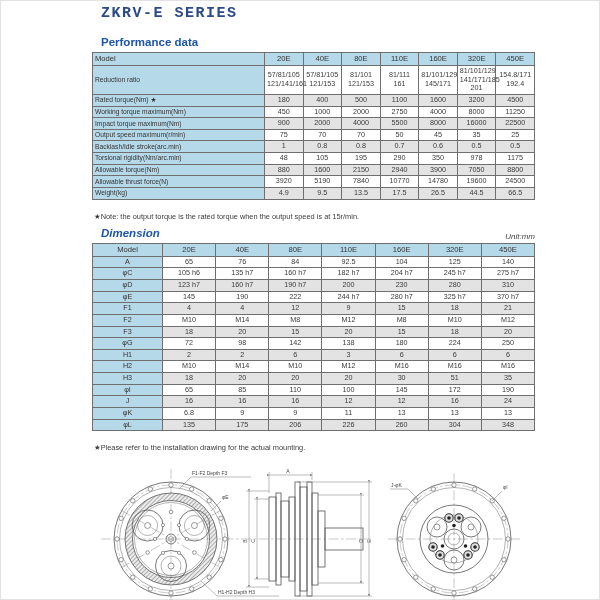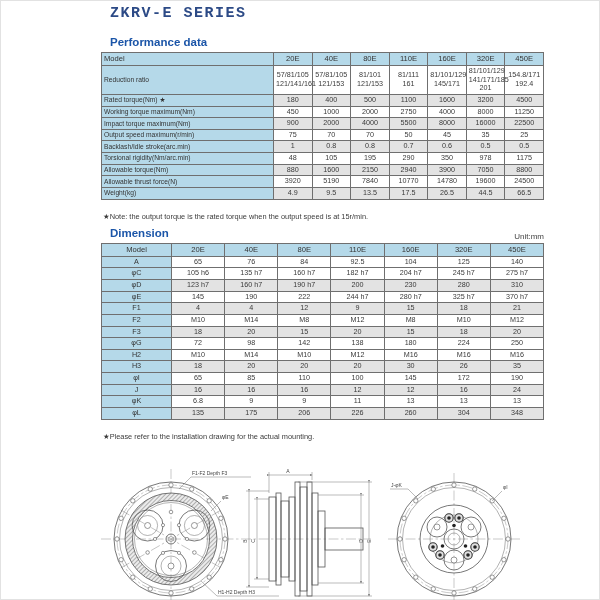--- a/index.html
+++ b/index.html
@@ -2,21 +2,21 @@
 <html><head>
 <meta charset="utf-8">
 <style>
   html,body{margin:0;padding:0;}
   body{
     width:600px;height:600px;background:#ffffff;
     font-family:"Liberation Sans", sans-serif;color:#3c3c3c;
     position:relative;overflow:hidden;
   }
   .page{position:absolute;inset:0;border:1px solid #e2e2e2;box-sizing:border-box;background:#fff;}
-  .content{position:absolute;left:100px;top:2px;width:443px;}
+  .content{position:absolute;left:91px;top:2px;width:443px;}
   .title{
     font-family:"Liberation Mono","DejaVu Sans Mono",monospace;
     font-size:15px;font-weight:bold;color:#2c4a86;letter-spacing:1.5px;
     margin:2px 0 0 9px;
   }
   .sec-heading{
     font-size:11.5px;font-weight:bold;color:#1b55a8;
     margin:12px 0 4px 9px;display:inline-block;
   }
   .perf-heading-wrap{margin-top:2px;}
@@ -27,21 +27,21 @@
     text-align:center;color:#333;
   }
   td.lbl{background:#b5d9e9;text-align:left;font-size:6.7px;height:10px;color:#333;}
   td.val{text-align:center;font-size:7.2px;background:#ffffff;white-space:pre-line;color:#3a3a3a;height:10px;}
   tr.alt td.val{background:#e3e3e3;}
   table.perf thead th.lbl-h{text-align:left;}
   table.perf td.lbl,table.perf thead th.lbl-h{width:172px;}
   table.dim td.lbl,table.dim thead th.lbl-h{width:70px;text-align:center;}
   table.dim td.lbl{font-size:7.2px;}
   .note{font-size:7.4px;color:#3a3a3a;margin:12px 0 0 2px;}
-  .dim-head-row{display:flex;align-items:flex-end;justify-content:space-between;margin-top:6px;}
+  .dim-head-row{display:flex;align-items:flex-end;justify-content:space-between;margin-top:6px;font-style:italic;}
   .unit{font-size:8px;color:#444;margin-bottom:2px;}
   .drawings{position:absolute;left:0;top:464px;width:600px;height:136px;}
   svg .ol{fill:none;stroke:#555;stroke-width:0.8;}
   svg .thin{fill:none;stroke:#666;stroke-width:0.5;}
   svg .cl{stroke:#888;stroke-width:0.45;stroke-dasharray:10 2.5 2.5 2.5;fill:none;}
   svg .dim-l{stroke:#777;stroke-width:0.5;fill:none;}
   svg .dt{font-size:5px;fill:#444;font-family:"Liberation Sans",sans-serif;}
   svg .hole{fill:#fff;stroke:#555;stroke-width:0.6;}
   svg .dk{fill:#e0e0e0;stroke:#333;stroke-width:1.1;}
   svg .dot{fill:#222;stroke:none;}
@@ -277,38 +277,48 @@
           <tr>
             <td class="lbl">φG</td>
             <td class="val">72</td>
             <td class="val">98</td>
             <td class="val">142</td>
             <td class="val">138</td>
             <td class="val">180</td>
             <td class="val">224</td>
             <td class="val">250</td>
           </tr>
+          <tr class="alt">
+            <td class="lbl">H1</td>
+            <td class="val">2</td>
+            <td class="val">2</td>
+            <td class="val">6</td>
+            <td class="val">3</td>
+            <td class="val">6</td>
+            <td class="val">6</td>
+            <td class="val">6</td>
+          </tr>
           <tr>
             <td class="lbl">H2</td>
             <td class="val">M10</td>
             <td class="val">M14</td>
             <td class="val">M10</td>
             <td class="val">M12</td>
             <td class="val">M16</td>
             <td class="val">M16</td>
             <td class="val">M16</td>
           </tr>
           <tr class="alt">
             <td class="lbl">H3</td>
             <td class="val">18</td>
             <td class="val">20</td>
             <td class="val">20</td>
             <td class="val">20</td>
             <td class="val">30</td>
-            <td class="val">26</td>
+            <td class="val">51</td>
             <td class="val">35</td>
           </tr>
           <tr>
             <td class="lbl">φI</td>
             <td class="val">65</td>
             <td class="val">85</td>
             <td class="val">110</td>
             <td class="val">100</td>
             <td class="val">145</td>
             <td class="val">172</td>

